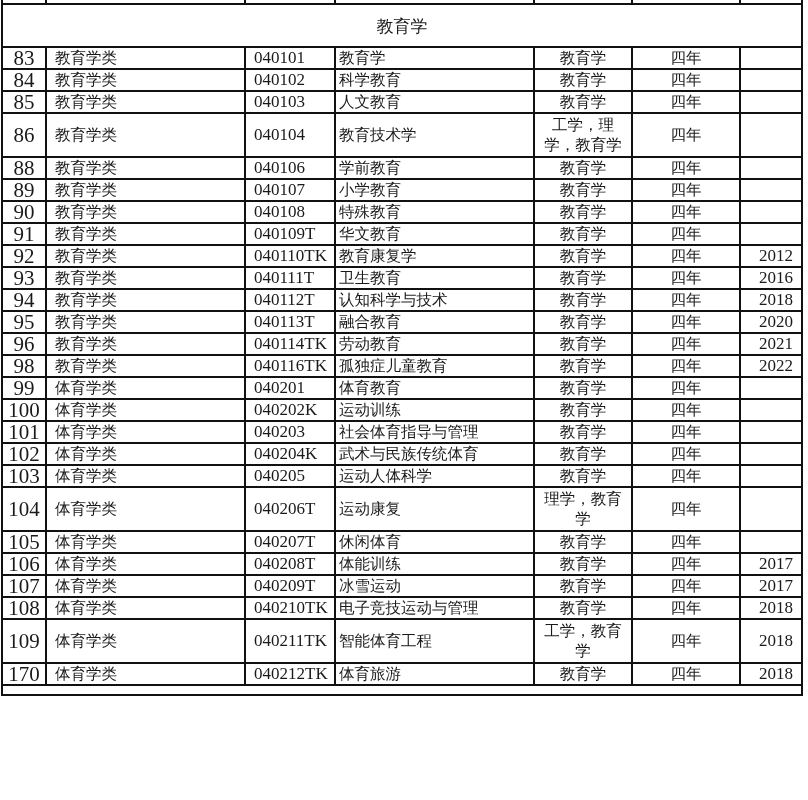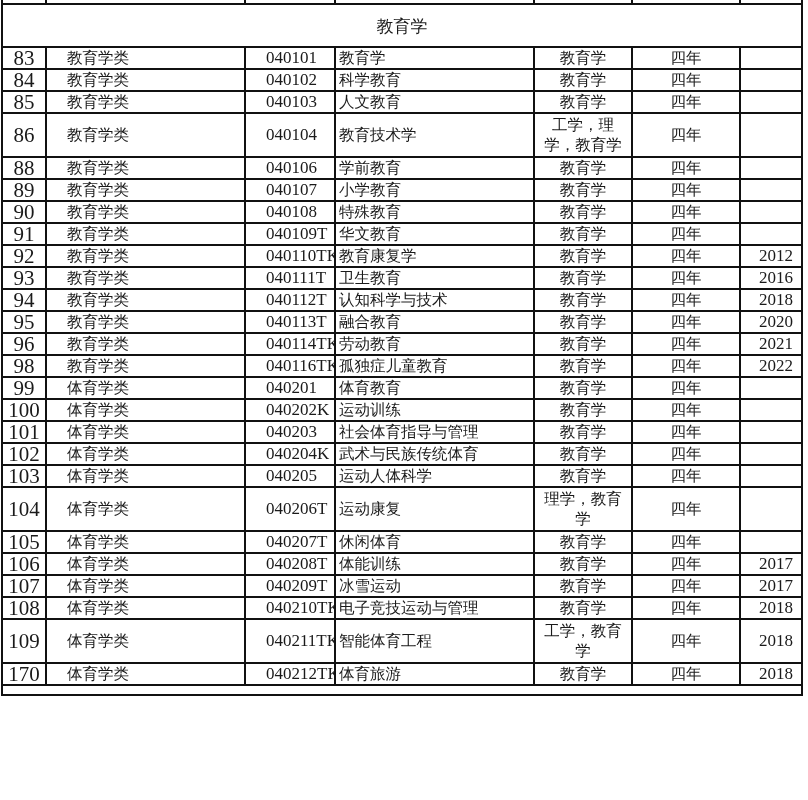--- a/index.html
+++ b/index.html
@@ -2,22 +2,22 @@
 <html><head>
 <meta charset="utf-8">
 <style>
   html, body { margin:0; padding:0; background:#ffffff; }
   body { width:808px; height:800px; overflow:hidden; position:relative;
          font-family:"DejaVu Serif","Liberation Serif",serif; color:#1a1a1a; }
   .wrap { position:absolute; left:0; top:0; width:808px; height:720px; overflow:hidden; }
   table { position:absolute; left:1px; top:-7px; border-collapse:collapse; width:800px; table-layout:fixed; }
   td { border:2px solid #111; padding:0; font-size:15.5px; line-height:18px; vertical-align:middle; overflow:hidden; white-space:nowrap; }
   td.c-no { text-align:center; font-family:"Liberation Serif",serif; font-size:21px; }
-  td.c-cat { padding-left:20px;border-radius:6px; }
-  td.c-code { padding-left:20px; font-family:"Liberation Serif",serif; font-size:17px; }
+  td.c-cat { padding-left:8px;border-radius:6px; }
+  td.c-code { padding-left:8px; font-family:"Liberation Serif",serif; font-size:17px; }
   td.c-name { padding-left:3px; }
   td.c-deg { text-align:center; white-space:normal; line-height:20px; padding:0 4px; }
   td.c-dur { text-align:center;margin-top:23px; }
   td.c-year { text-align:right; padding-right:8px; font-family:"Liberation Serif",serif; font-size:17px;margin-top:40px; }
   tr.cut td { height:8px; }
   tr.section td { height:41px; text-align:center; font-size:17px; }
   tr.r1 td { height:20px; }
   tr.r2 td { height:42px; }
   .watermark { position:absolute; left:636px; top:752px; display:flex; align-items:center; gap:12px;
                color:rgba(120,120,120,0.75); font-family:"DejaVu Sans",sans-serif; font-size:19px; pointer-events:none; }

